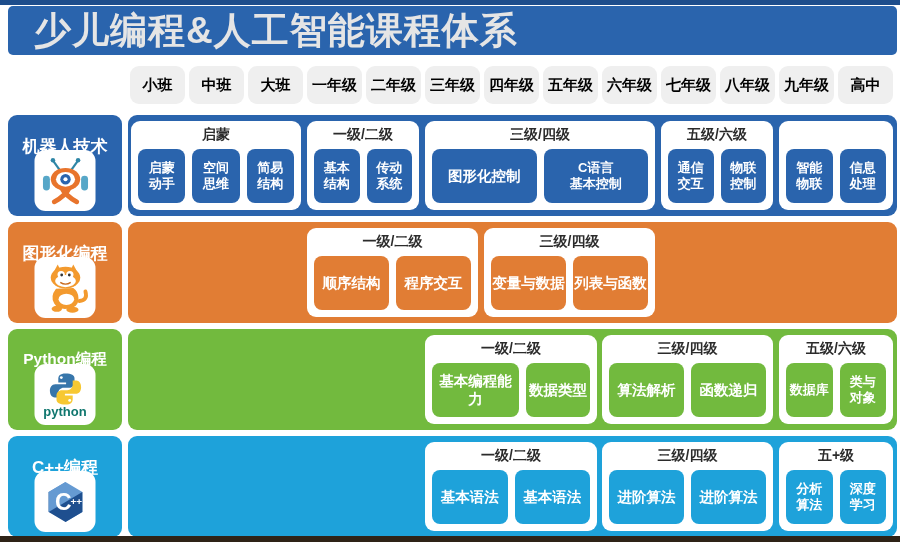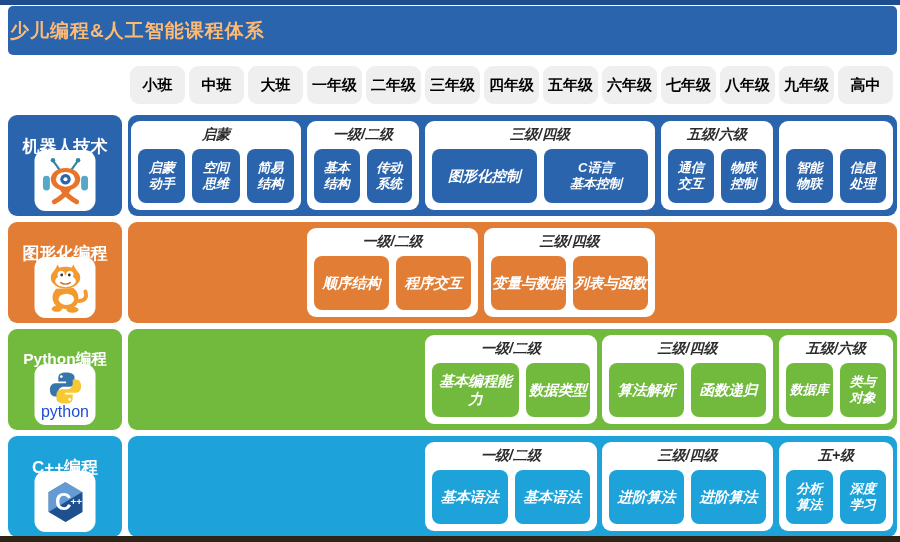--- a/index.html
+++ b/index.html
@@ -1,40 +1,40 @@
 <!DOCTYPE html>
 <html><head>
 <meta charset="utf-8">
 <style>
   html,body{margin:0;padding:0;background:#fff;}
   .poster{position:relative;width:900px;height:542px;background:#ffffff;overflow:hidden;
           font-family:"Liberation Sans","DejaVu Sans",sans-serif;}
   .strip-top{position:absolute;left:0;top:0;width:900px;height:5px;background:#1d4d8c;}
   .strip-bottom{position:absolute;left:0;top:536px;width:900px;height:6px;background:#2e2317;}
   .header{position:absolute;left:8px;top:6px;width:889px;height:49px;background:#2a64ad;border-radius:5px;}
-  .header .title{color:#fdba74;font-size:19px;font-weight:bold;letter-spacing:1px;
-                 line-height:49px;padding-left:2px;}
+  .header .title{color:#e5e5e5;font-size:37px;font-weight:bold;letter-spacing:1px;
+                 line-height:49px;padding-left:26px;}
   .chip{position:absolute;top:66px;width:55px;height:38px;background:#efefef;border-radius:9px;
         color:#000000;font-weight:bold;font-size:15px;display:flex;align-items:center;justify-content:center;}
   .row{position:absolute;left:0;width:900px;height:101px;}
   .sidebar{position:absolute;left:8px;top:0;width:114px;height:101px;border-radius:9px;}
   .side-title{text-align:center;color:#fff;font-weight:bold;font-size:17px;margin-top:20px;}
   .side-title.sm{font-size:15.5px;}
   .icon-box{position:absolute;left:50%;transform:translateX(-50%);top:35px;width:61px;height:61px;
             background:#fff;border-radius:11px;display:flex;flex-direction:column;
             align-items:center;justify-content:center;}
-  .band{position:absolute;left:128px;top:0;width:769px;height:101px;border-radius:9px;font-style:italic;}
+  .band{position:absolute;left:128px;top:0;width:769px;height:101px;border-radius:9px;}
   .group{position:absolute;top:6px;height:89px;background:#fff;border-radius:9px;}
   .group-title{margin-top:5px;text-align:center;font-size:14px;font-weight:bold;color:#2b2b2b;}
   .cards{position:absolute;left:7px;right:7px;top:28px;bottom:7px;display:flex;gap:7px;}
   .card{flex:1;border-radius:8px;display:flex;align-items:center;justify-content:center;
         color:#fff;font-weight:bold;font-size:13px;line-height:1.25;text-align:center;white-space:pre-line;}
   .card.lg{font-size:14.5px;}
   .blue{background:#2a64ad;} .orange{background:#e17d34;} .green{background:#72ba3e;} .cyan{background:#1ea2da;}
-  .pyword{font-size:16px;color:#1d4ed8;font-weight:normal;margin-top:-2px;line-height:1;}
+  .pyword{font-size:13px;color:#0f766e;font-weight:bold;margin-top:-2px;line-height:1;}
 </style>
 </head>
 <body>
 
 <div class="poster">
   <div class="strip-top"></div>
 
   <div class="header">
     <div class="title">少儿编程&amp;人工智能课程体系</div>
   </div>

